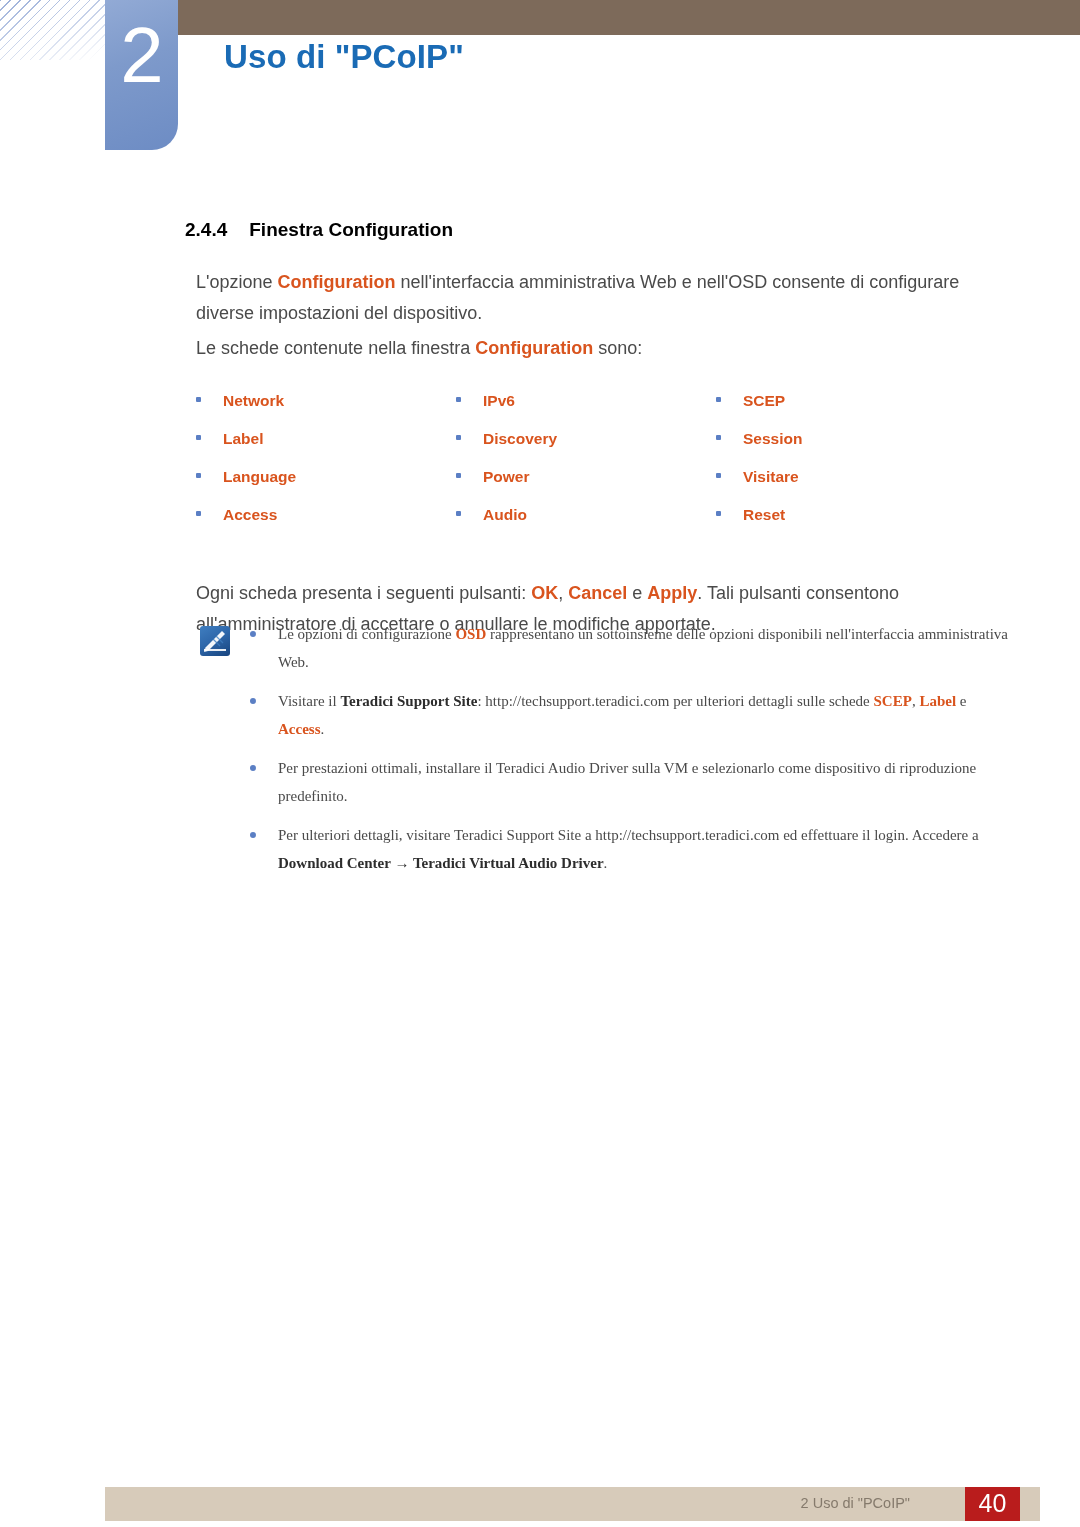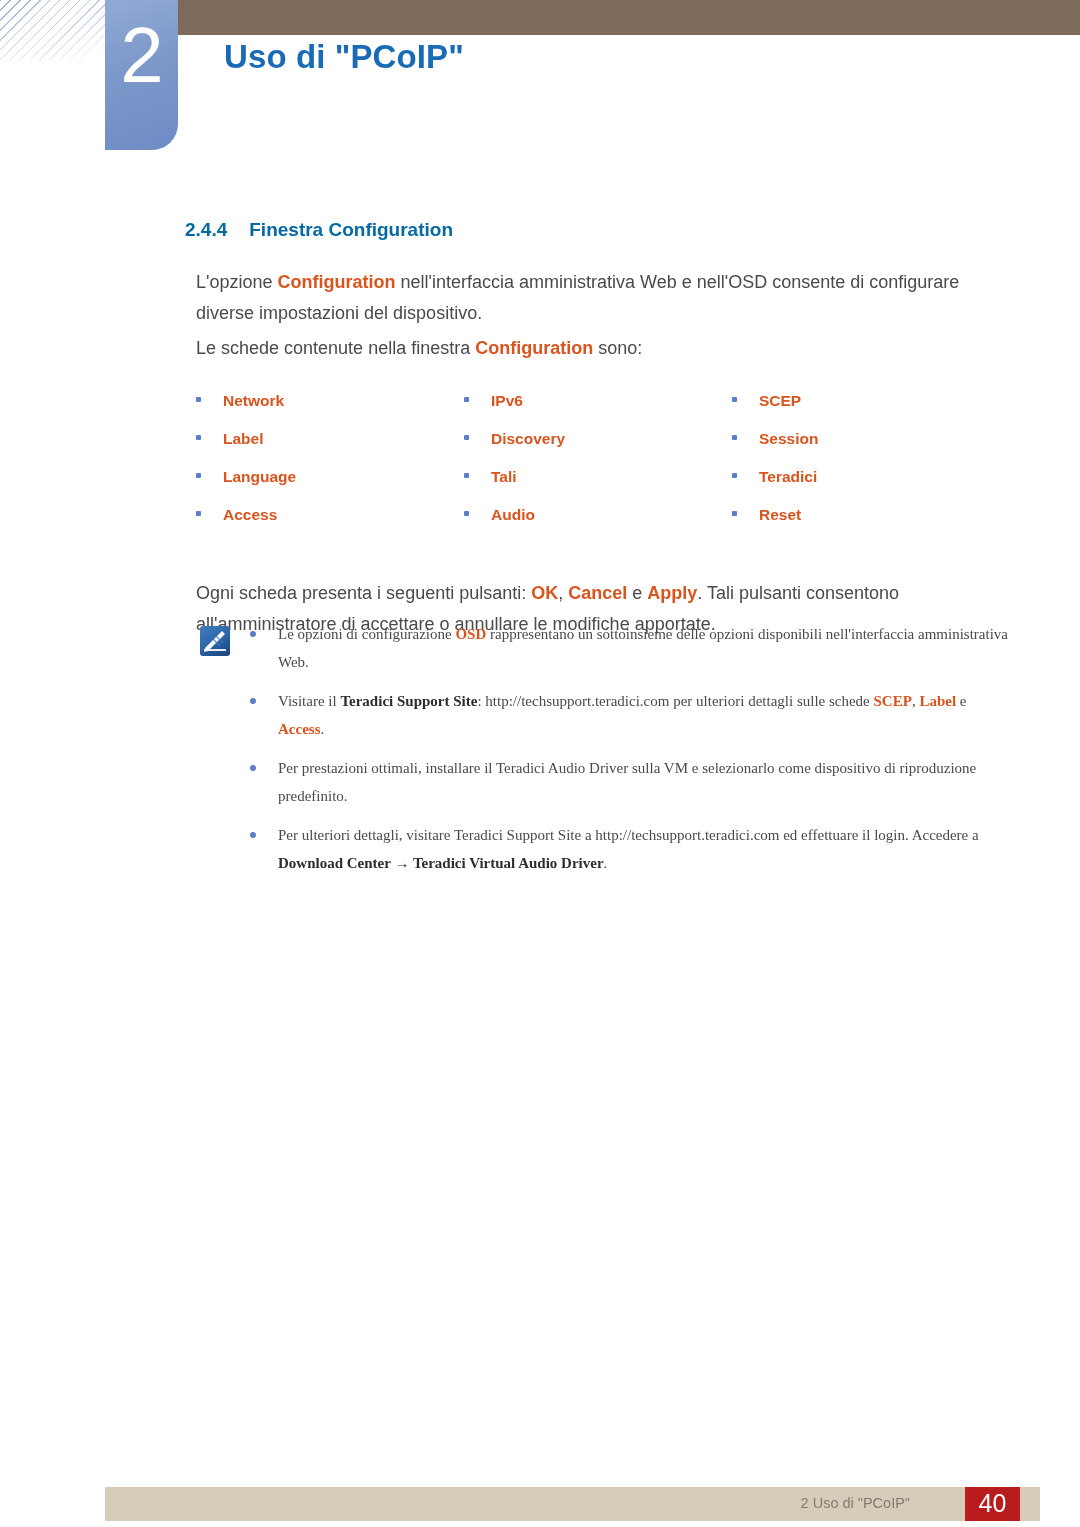--- a/index.html
+++ b/index.html
@@ -70,21 +70,21 @@
   .content {
     position: absolute;
     left: 0; top: 0;
     width: 1080px;
   }
   .section-heading {
     position: absolute;
     left: 185px; top: 219px;
     font-size: 19px;
     font-weight: bold;
-    color: #0369a1;
+    color: #000000;
   }
   .section-heading .num { margin-right: 22px; }
 
   .para {
     position: absolute;
     left: 196px;
     width: 812px;
     font-size: 18px;
     line-height: 31px;
     color: #4a4a4a;
@@ -99,21 +99,20 @@
   
   .tab-list {
     position: absolute;
     left: 196px; top: 392px;
     width: 812px;
   }
   .tab-row {
     display: flex;
     height: 38px;
     align-items: flex-start;
-    gap: 8px;
   }
   .tab-cell {
     width: 260px;
     display: flex;
     align-items: baseline;
   }
   .tab-bullet {
     width: 5px; height: 5px;
     background: #5b7fc4;
     border-radius: 1px;
@@ -256,25 +255,25 @@
       </div>
     </div>
 
     <div class="tab-row">
       <div class="tab-cell">
         <span class="tab-bullet"></span>
         <span class="tab-label">Language</span>
       </div>
       <div class="tab-cell">
         <span class="tab-bullet"></span>
-        <span class="tab-label">Tali</span>
-      </div>
-      <div class="tab-cell">
-        <span class="tab-bullet"></span>
-        <span class="tab-label">Teradici</span>
+        <span class="tab-label">Power</span>
+      </div>
+      <div class="tab-cell">
+        <span class="tab-bullet"></span>
+        <span class="tab-label">Visitare</span>
       </div>
     </div>
 
     <div class="tab-row">
       <div class="tab-cell">
         <span class="tab-bullet"></span>
         <span class="tab-label">Access</span>
       </div>
       <div class="tab-cell">
         <span class="tab-bullet"></span>

